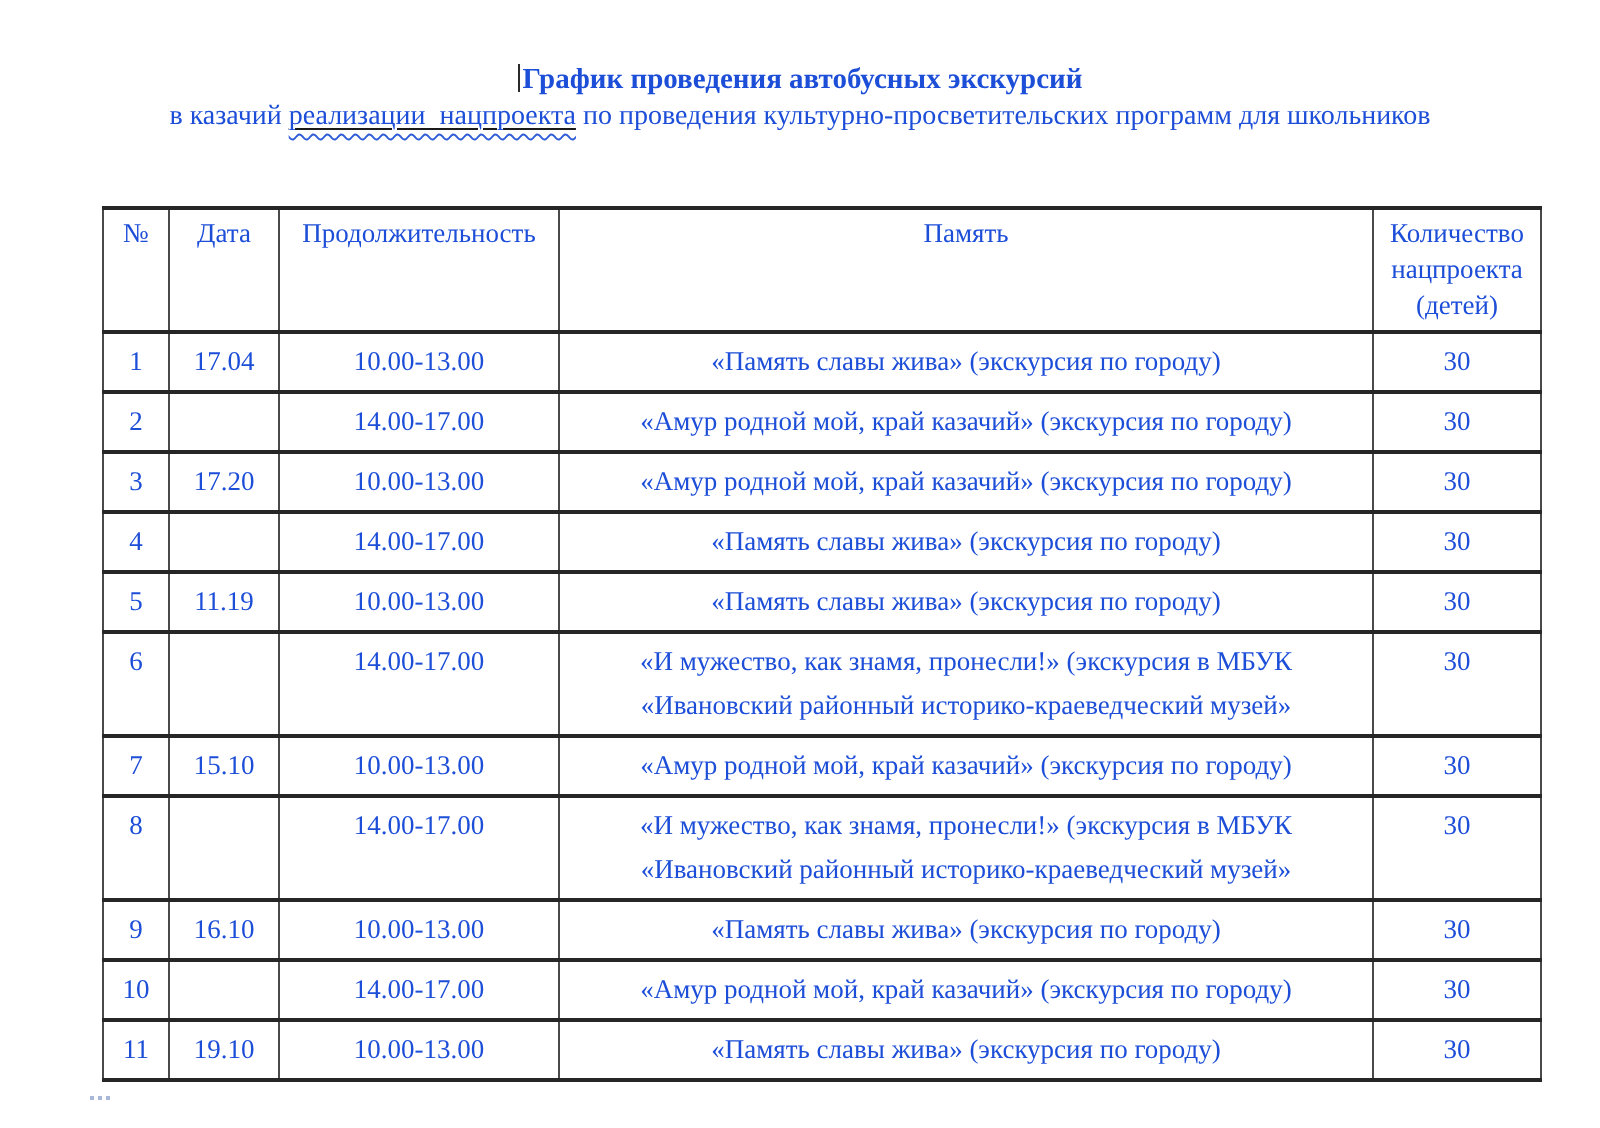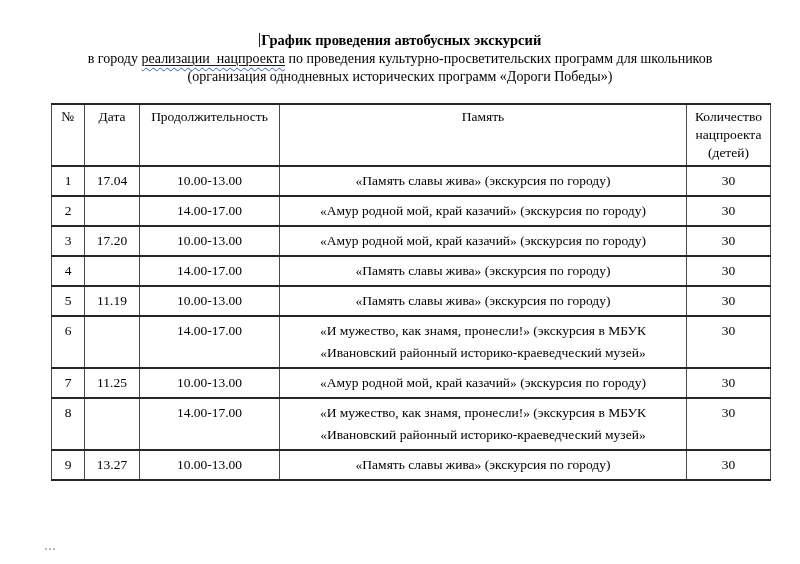--- a/index.html
+++ b/index.html
@@ -1,18 +1,18 @@
 <!DOCTYPE html>
 <html><head>
 <meta charset="utf-8">
 <style>
   html,body { margin:0; padding:0; background:#ffffff; }
   .page {
     position:relative; width:800px; height:564px; background:#ffffff;
-    font-family:"Liberation Serif","DejaVu Serif",serif; color:#000000;
+    font-family:"Liberation Serif","DejaVu Serif",serif; color:#1d4ed8;
     overflow:hidden;
   }
   .doc-header { position:absolute; top:30px; left:40px; width:720px; text-align:center; }
   .doc-title { font-size:14.5px; font-weight:bold; line-height:20px; white-space:nowrap; }
   .caret {
     display:inline-block; width:1.5px; height:14px; background:#2a2a2a;
     vertical-align:-2px; margin-right:1px;
   }
   .doc-sub { font-size:14px; line-height:17.5px; }
   .spell-wrap {
@@ -54,23 +54,22 @@
 </head>
 <body>
 
 <div class="page">
 
   <div class="doc-header">
     <div class="doc-title">
       <span class="caret"></span><span>График проведения автобусных экскурсий</span>
     </div>
     <div class="doc-sub">
-      <span>в городу </span><span class="spell-wrap"><span class="solid-u">реализации  нацпроекта</span></span><span> по проведения культурно-просветительских программ для школьников</span>
+      <span>в казачий </span><span class="spell-wrap"><span class="solid-u">реализации  нацпроекта</span></span><span> по проведения культурно-просветительских программ для школьников</span>
     </div>
-    <div class="doc-sub">(организация однодневных исторических программ «Дороги Победы»)</div>
   </div>
 
   <table class="schedule">
     <colgroup>
       <col class="col-num">
         <col class="col-date">
         <col class="col-dur">
         <col class="col-route">
         <col class="col-count">
     </colgroup>
@@ -121,35 +120,49 @@
       </tr>
       <tr>
         <td>6</td>
         <td></td>
         <td>14.00-17.00</td>
         <td>«И мужество, как знамя, пронесли!» (экскурсия в МБУК «Ивановский районный историко-краеведческий музей»</td>
         <td>30</td>
       </tr>
       <tr>
         <td>7</td>
-        <td>11.25</td>
+        <td>15.10</td>
         <td>10.00-13.00</td>
         <td>«Амур родной мой, край казачий» (экскурсия по городу)</td>
         <td>30</td>
       </tr>
       <tr>
         <td>8</td>
         <td></td>
         <td>14.00-17.00</td>
         <td>«И мужество, как знамя, пронесли!» (экскурсия в МБУК «Ивановский районный историко-краеведческий музей»</td>
         <td>30</td>
       </tr>
       <tr>
         <td>9</td>
-        <td>13.27</td>
+        <td>16.10</td>
+        <td>10.00-13.00</td>
+        <td>«Память славы жива» (экскурсия по городу)</td>
+        <td>30</td>
+      </tr>
+      <tr>
+        <td>10</td>
+        <td></td>
+        <td>14.00-17.00</td>
+        <td>«Амур родной мой, край казачий» (экскурсия по городу)</td>
+        <td>30</td>
+      </tr>
+      <tr>
+        <td>11</td>
+        <td>19.10</td>
         <td>10.00-13.00</td>
         <td>«Память славы жива» (экскурсия по городу)</td>
         <td>30</td>
       </tr>
     </tbody>
   </table>
 
   <div class="stray-mark"></div>
 
 </div>

